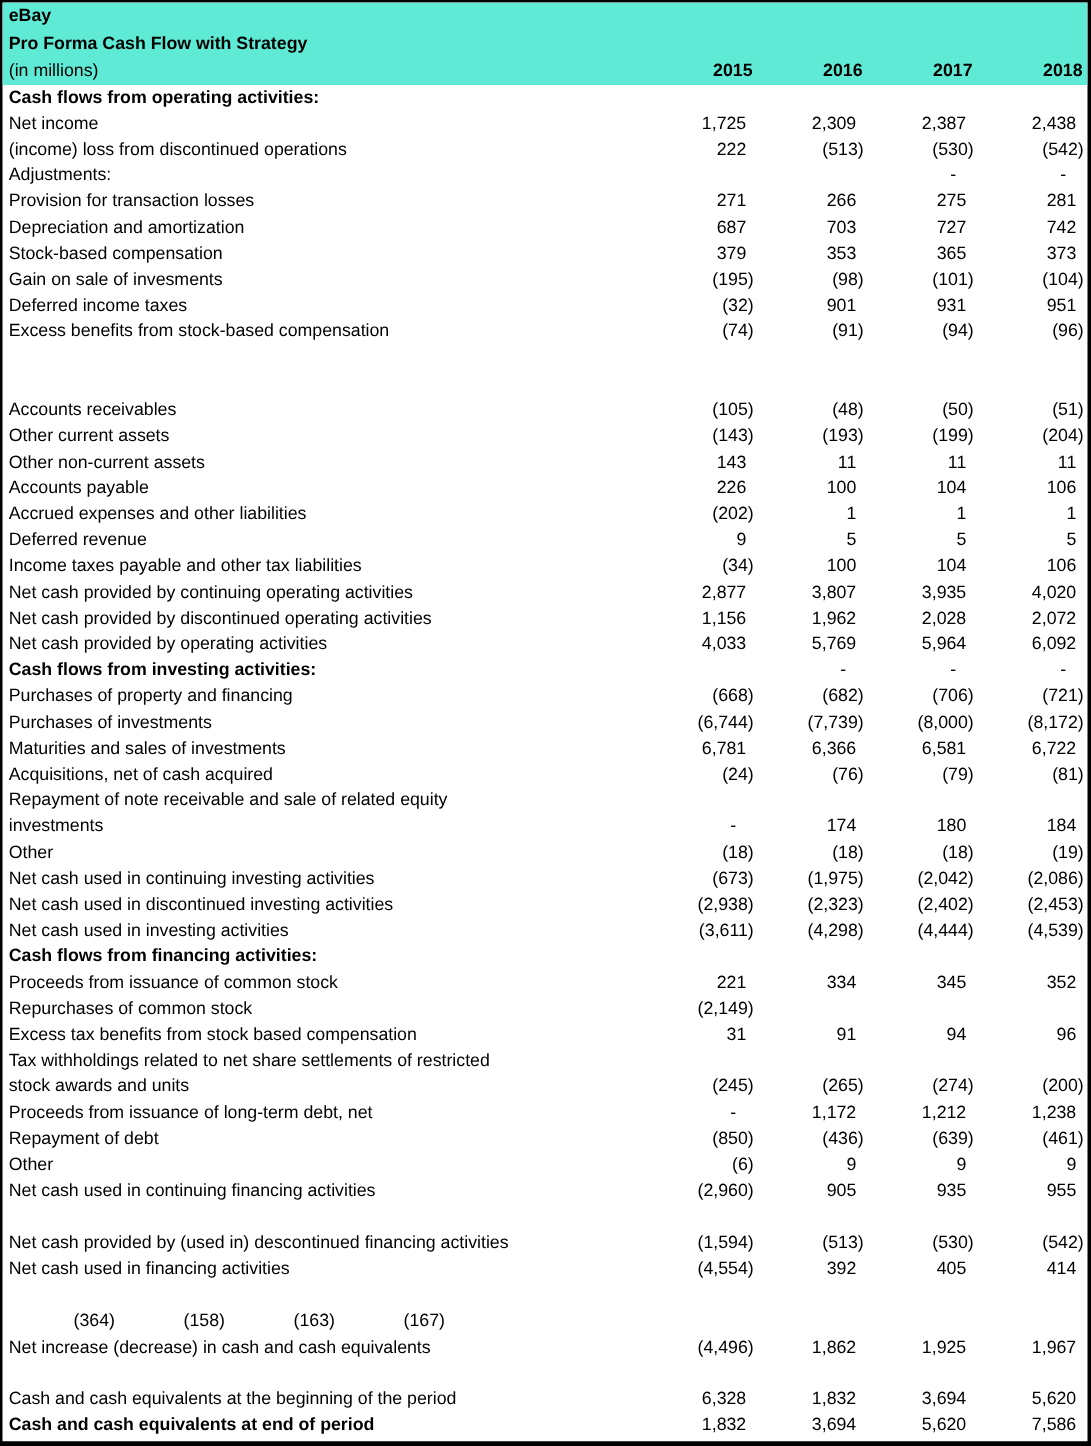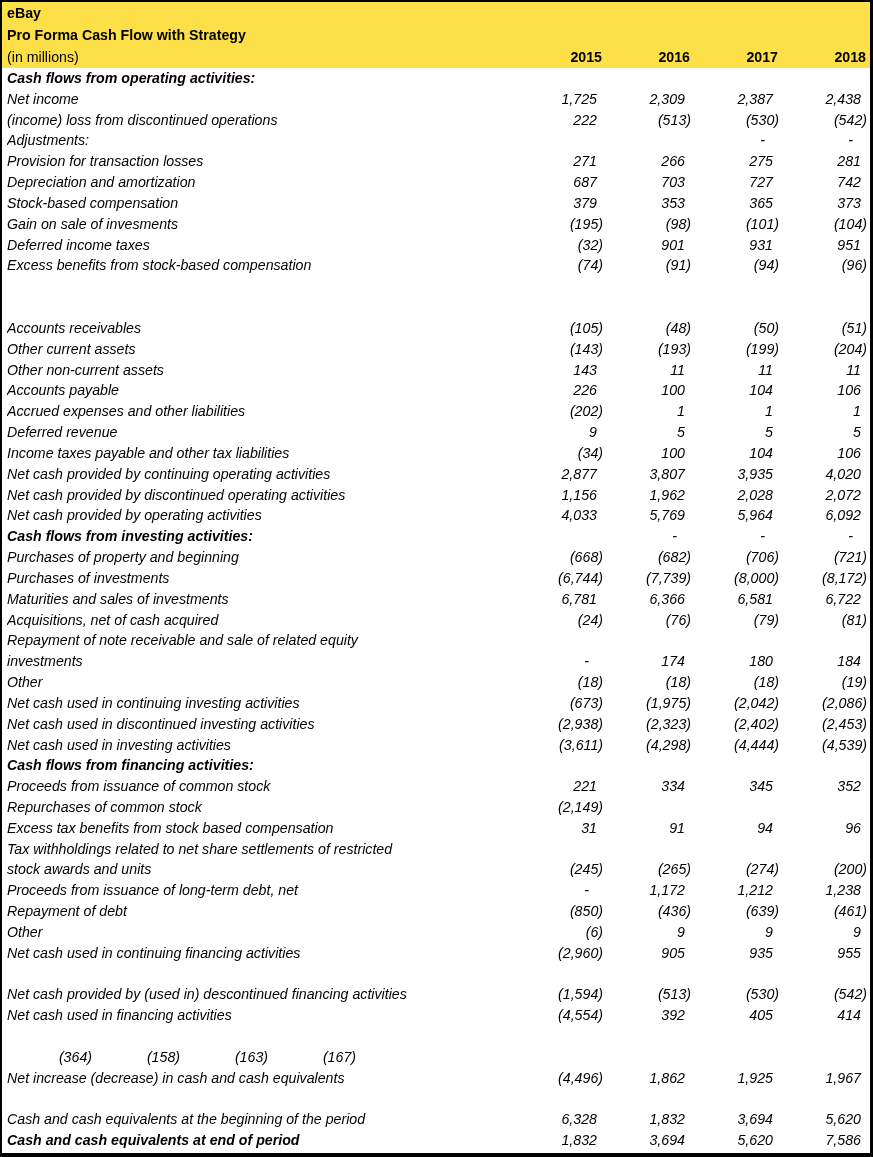--- a/index.html
+++ b/index.html
@@ -11,38 +11,37 @@
     border: 2px solid #000;
     border-bottom-width: 4px;
     border-right-width: 3px;
     background: #ffffff;
     font-family: "Liberation Sans", sans-serif;
     font-size: 14.2px;
     color: #000;
     overflow: hidden;
   }
   .header-band {
-    background: #fde047;
+    background: #5eead4;
   }
   .hrow {
     display: flex;
     height: 22px;
     line-height: 22px;
     padding-left: 5px;
     white-space: nowrap;
   }
   .hrow .title { font-weight: bold; }
   .row {
     display: flex;
     height: 20.83px;
     line-height: 20.83px;
     padding-left: 5px;
     white-space: nowrap;
     overflow: hidden;
-    font-style: italic;
   }
   .label {
     flex: 1 1 auto;
     overflow: hidden;
     text-overflow: clip;
   }
   .label.bold { font-weight: bold; }
   .num {
     flex: 0 0 88px;
     width: 88px;
@@ -229,21 +228,21 @@
         <span class="num pos">6,092</span>
       </div>
       <div class="row">
         <span class="label bold">Cash flows from investing activities:</span>
         <span class="num empty"></span>
         <span class="num dash">-</span>
         <span class="num dash">-</span>
         <span class="num dash">-</span>
       </div>
       <div class="row">
-        <span class="label">Purchases of property and beginning</span>
+        <span class="label">Purchases of property and financing</span>
         <span class="num neg">(668)</span>
         <span class="num neg">(682)</span>
         <span class="num neg">(706)</span>
         <span class="num neg">(721)</span>
       </div>
       <div class="row">
         <span class="label">Purchases of investments</span>
         <span class="num neg">(6,744)</span>
         <span class="num neg">(7,739)</span>
         <span class="num neg">(8,000)</span>

